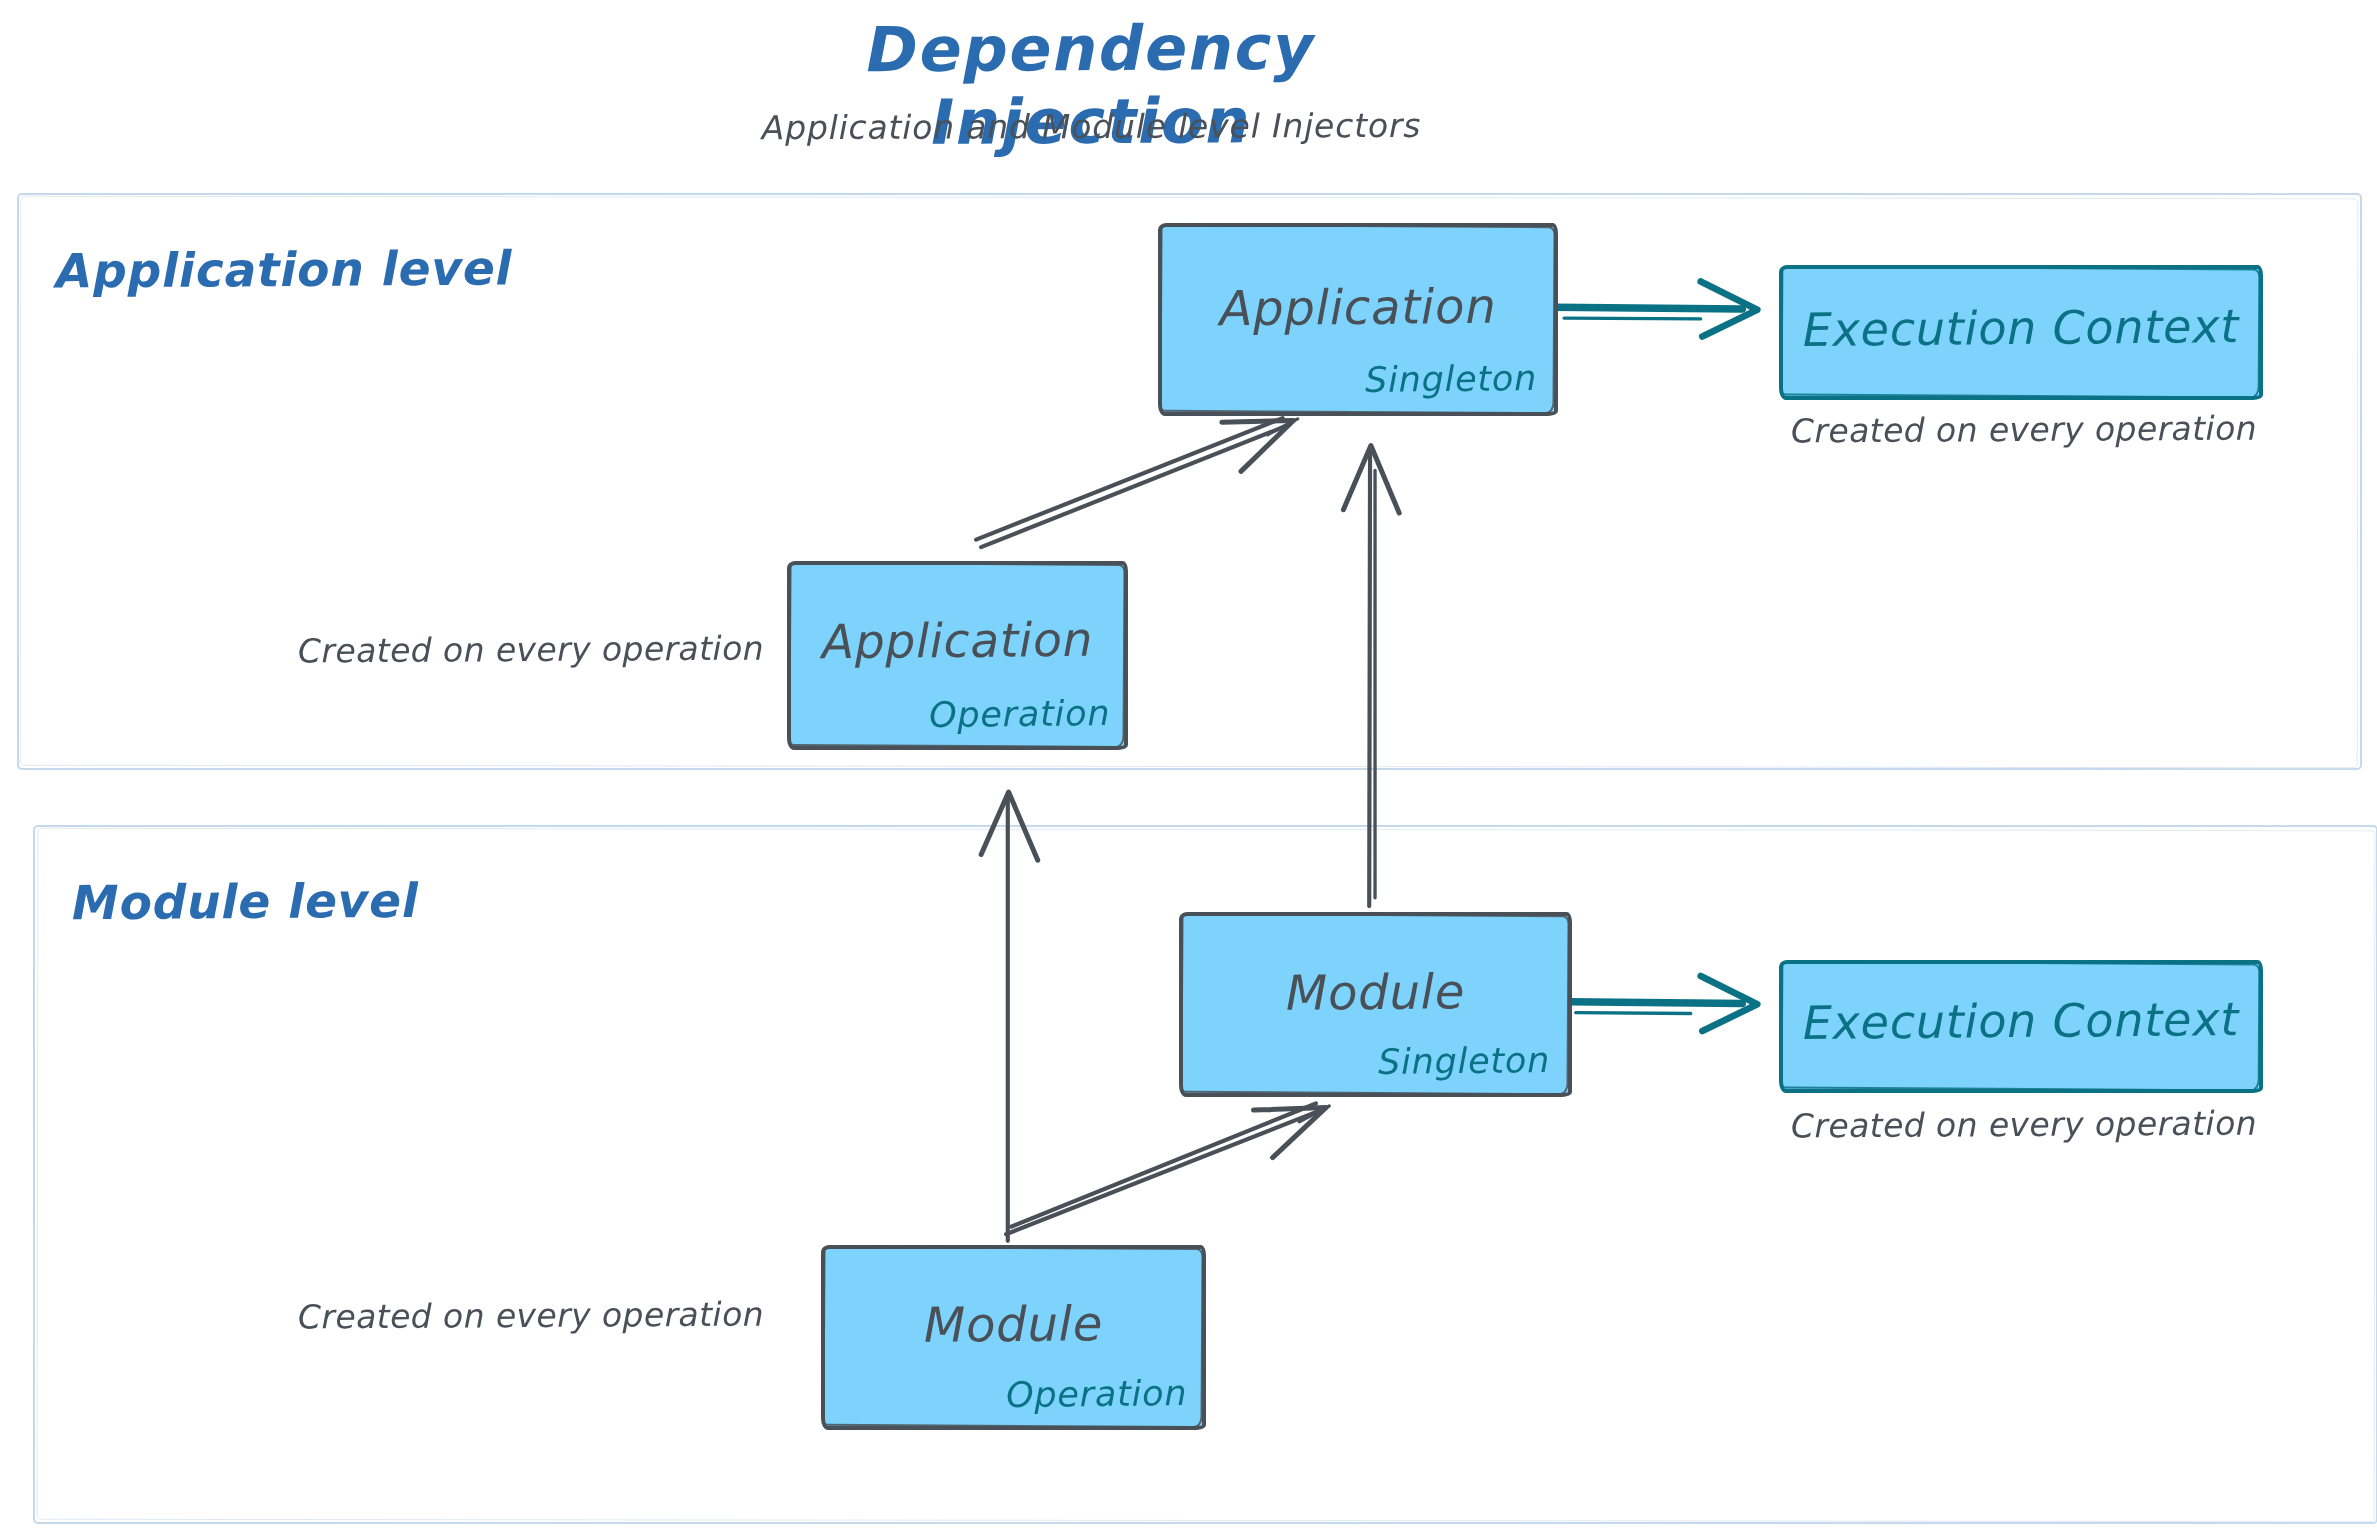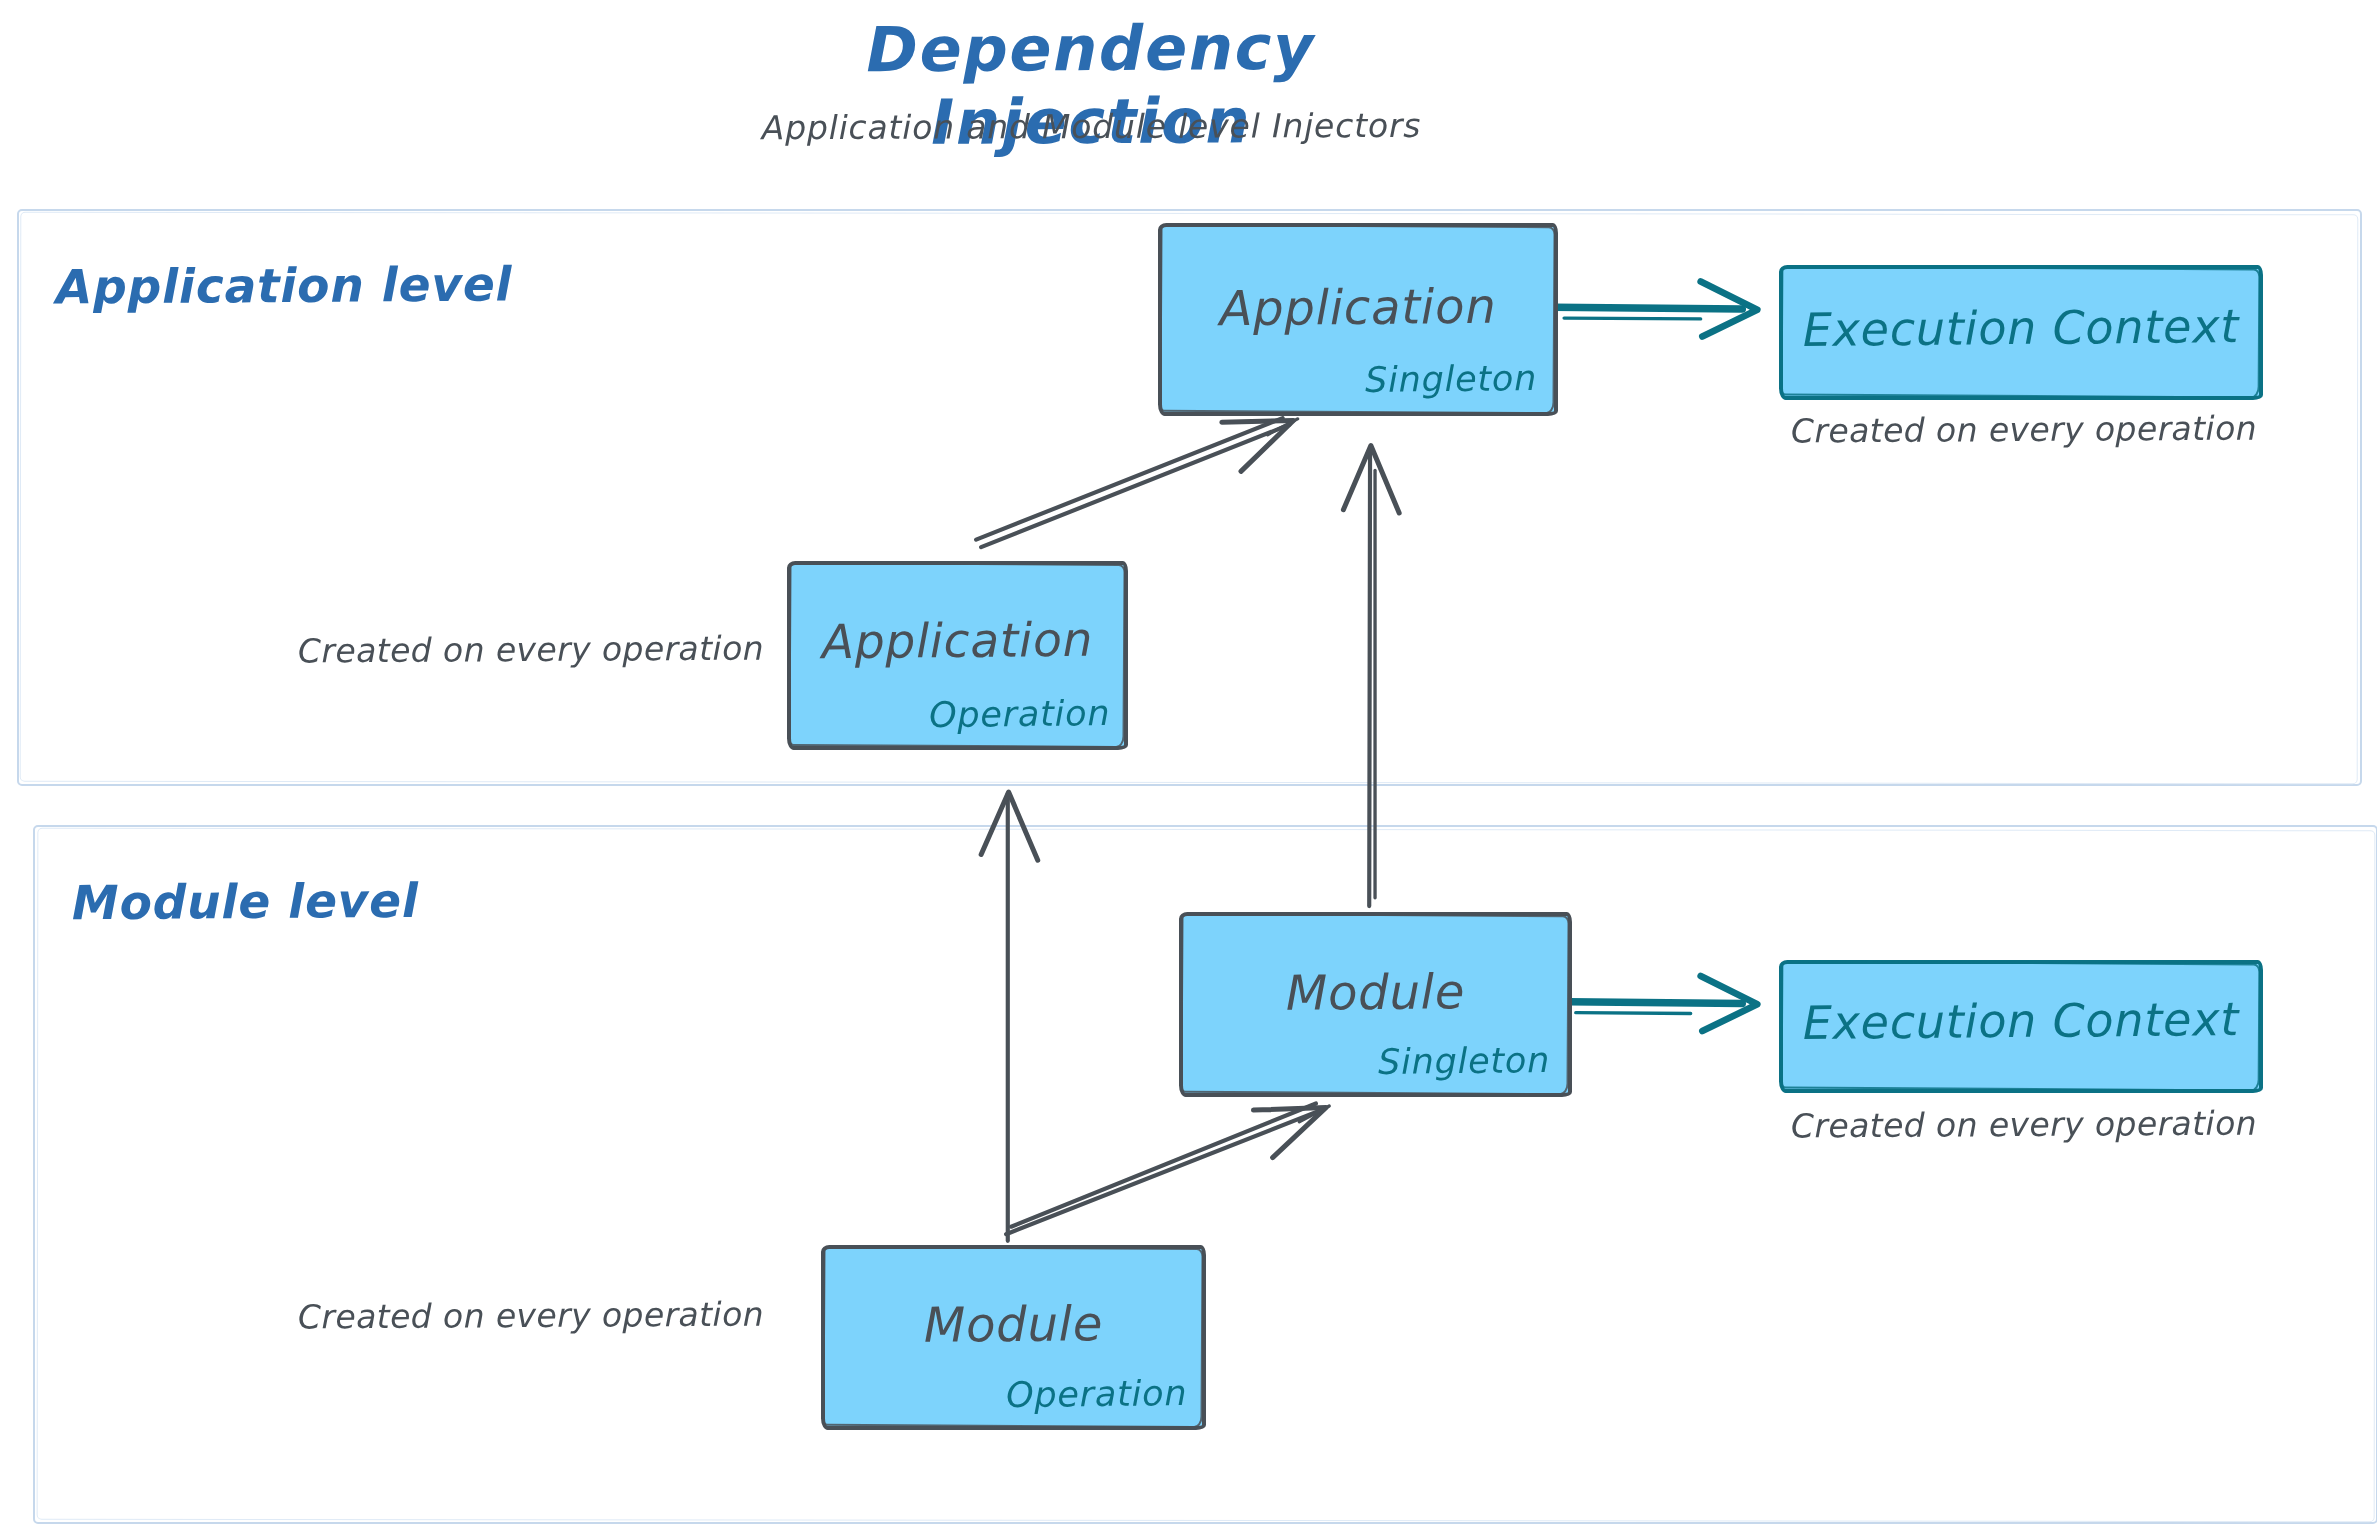--- a/index.html
+++ b/index.html
@@ -36,21 +36,21 @@
     border-radius:5px;
     background:transparent;
   }
   .section::before{
     content:"";position:absolute;inset:1.7px;
     border:1.2px solid #dfeaf6;
     border-radius:5px;
     transform:rotate(0.06deg);
     pointer-events:none;
   }
-  .section-app{left:16.7px;top:193px;width:2341px;height:573px;margin-top:16px;}
+  .section-app{left:16.7px;top:193px;width:2341px;height:573px;}
   .section-mod{left:33px;top:825px;width:2341px;height:695px;}
   .section-label{
     position:absolute;left:37px;top:47px;
     font-size:47px;letter-spacing:0.8px;
     color:#2b6cb0;font-weight:600;
     transform:rotate(-0.4deg);
   }
 
   
   .box{

